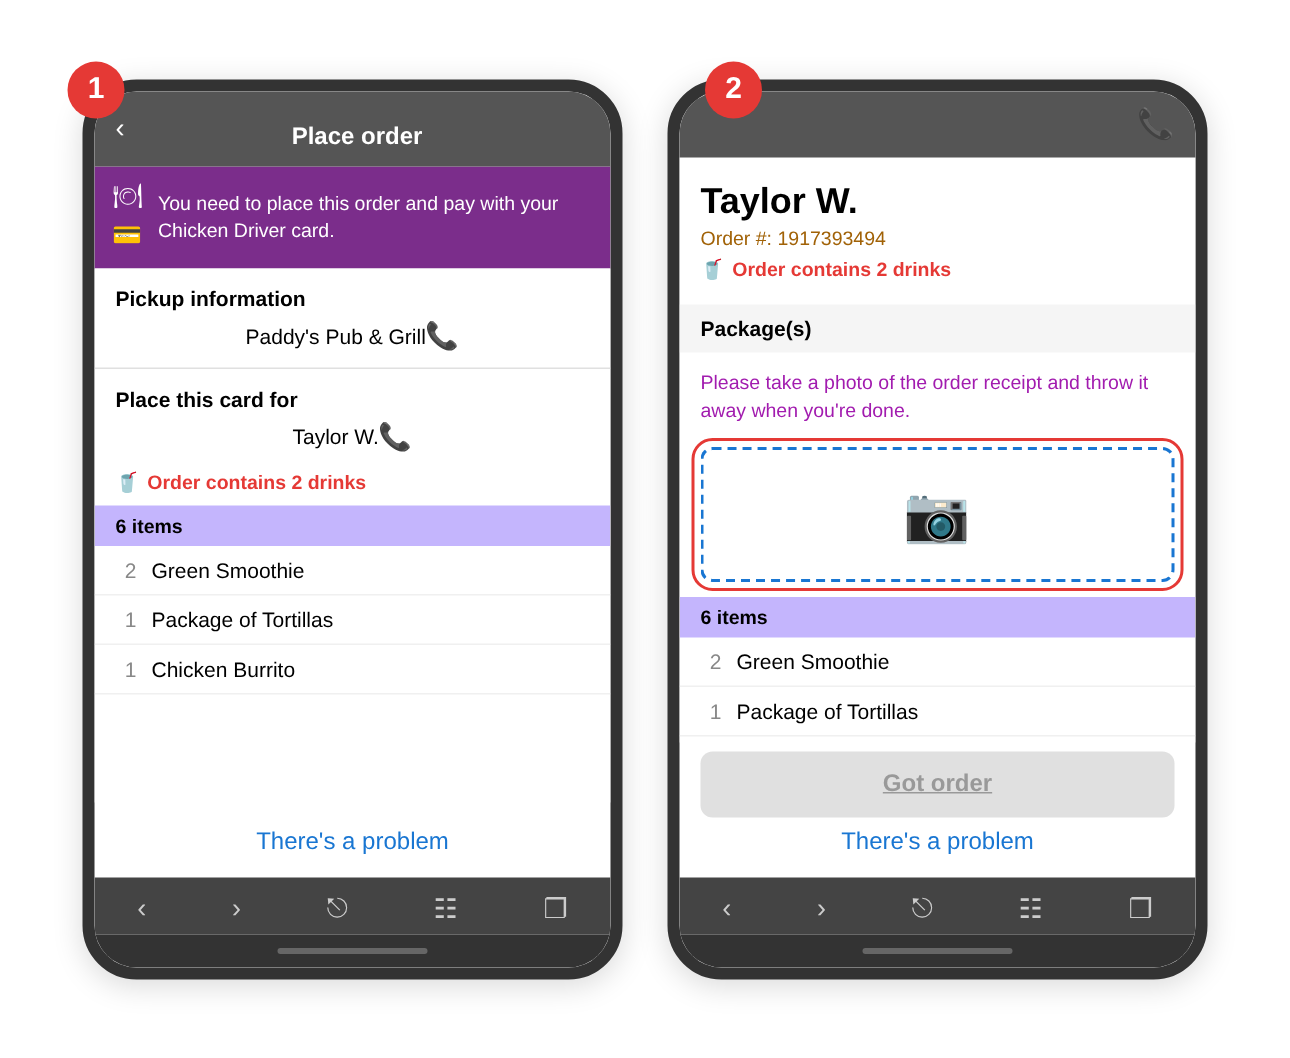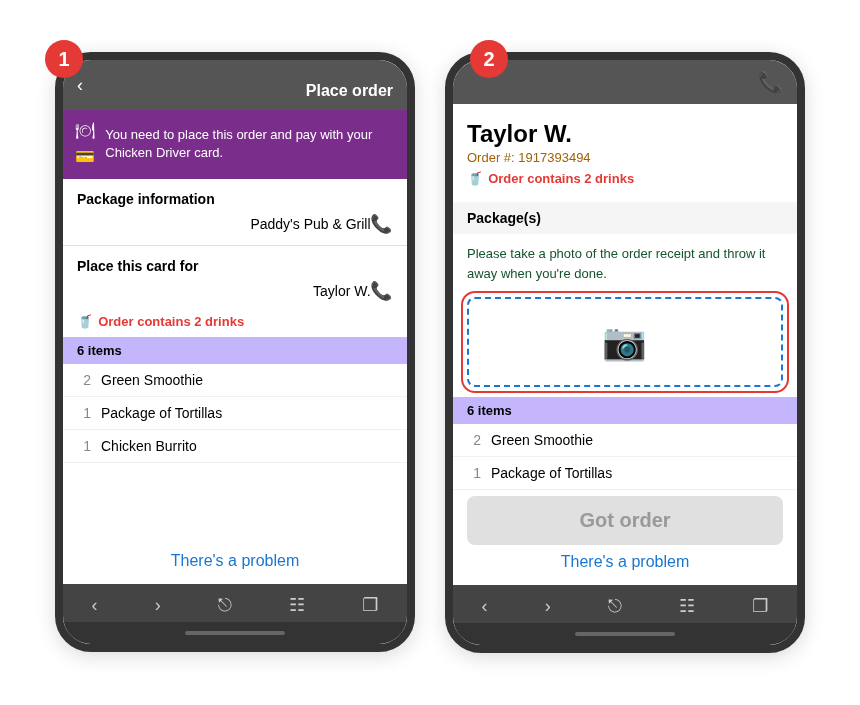--- a/index.html
+++ b/index.html
@@ -64,21 +64,21 @@
       position: relative;
       min-height: 44px;
     }
     .phone-header-back {
       font-size: 18px;
       cursor: pointer;
       color: #fff;
     }
     .phone-header-title {
       flex: 1;
-      text-align: right;
+      text-align: center;
       font-weight: 600;
       font-size: 16px;
       margin-top: 12px;
     }
 
     
     .grubhub-banner {
       background: #7B2D8B;
       color: #fff;
       display: flex;
@@ -106,21 +106,21 @@
     .section-label {
       font-weight: 700;
       font-size: 14px;
       padding: 12px 14px 4px;
     }
     .section-value {
       font-size: 14px;
       padding: 2px 14px 10px;
       display: flex;
       align-items: center;
-      justify-content: flex-end;
+      justify-content: center;
     }
     .phone-icon {
       color: #1976d2;
       font-size: 18px;
     }
     .divider {
       height: 1px;
       background: #e0e0e0;
       margin: 0;
     }
@@ -226,21 +226,21 @@
     .receipt-section-header {
       background: #f5f5f5;
       font-weight: 700;
       font-size: 14px;
       padding: 8px 14px;
       margin-top: 8px;
     }
     .receipt-text {
       font-size: 13px;
       padding: 10px 14px;
-      color: #14532d;
+      color: #a21caf;
       line-height: 1.5;
     }
     .photo-box {
       margin: 4px 14px 10px;
       border: 2px dashed #1976d2;
       border-radius: 8px;
       background: #fff;
       height: 90px;
       display: flex;
       align-items: center;
@@ -253,23 +253,24 @@
       font-size: 36px;
       color: #333;
     }
     .got-order-btn {
       background: #e0e0e0;
       color: #999;
       border: none;
       border-radius: 8px;
       width: 100%;
       padding: 13px;
-      font-size: 20px;
+      font-size: 16px;
       font-weight: 600;
       cursor: default;
+      text-decoration: underline;
     }
     .phone2-bottom {
       padding: 6px 14px 6px;
     }
 
     
     .phone2-header {
       background: #555;
       color: #fff;
       display: flex;
@@ -306,21 +307,21 @@
     <div class="grubhub-banner">
       <div class="banner-icons">
         <span>🍽</span>
         <span>💳</span>
       </div>
       <span>You need to place this order and pay with your Chicken Driver card.</span>
     </div>
 
     <div class="phone-content">
 
-      <div class="section-label">Package information</div>
+      <div class="section-label">Pickup information</div>
       <div class="section-value">
         <span>Paddy's Pub &amp; Grill</span>
         <span class="phone-icon">📞</span>
       </div>
       <div class="divider"></div>
 
       <div class="section-label">Place this card for</div>
       <div class="section-value">
         <span>Taylor W.</span>
         <span class="phone-icon">📞</span>

